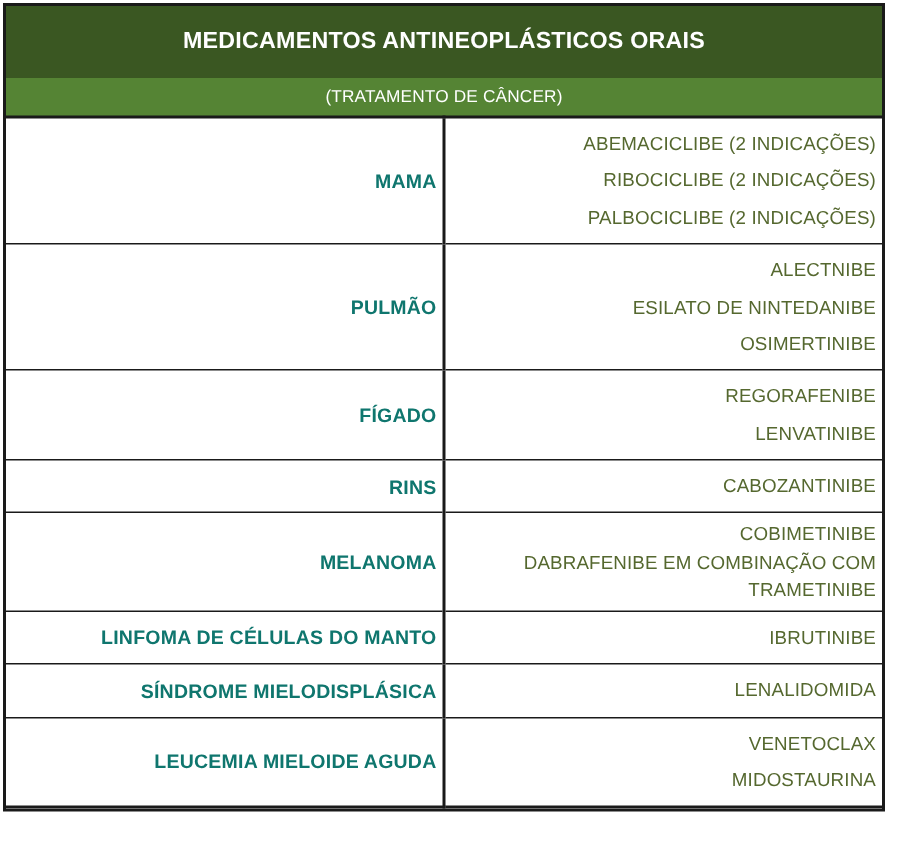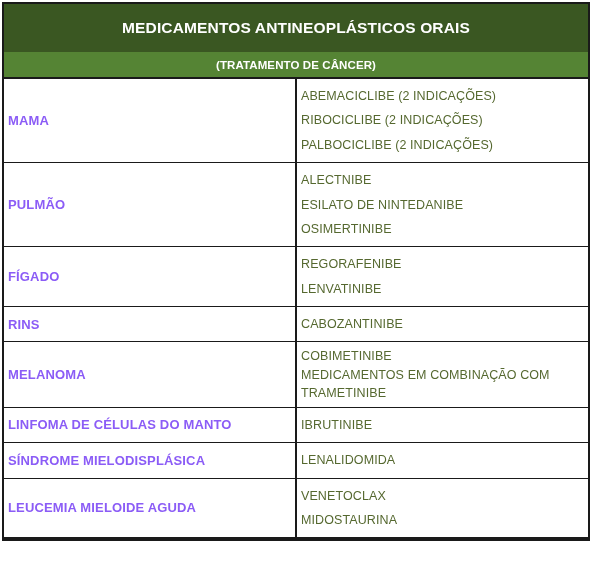--- a/index.html
+++ b/index.html
@@ -53,45 +53,45 @@
     height: 48px;
     padding: 0 6px;
     border: none;
     box-sizing: border-box;
   }
 
   tr.subtitle-row > th {
     background: #558434;
     color: #ffffff;
     font-size: 11.5px;
-    font-weight: bold;
+    font-weight: normal;
     letter-spacing: 0.1px;
     text-align: center;
     height: 26px;
     padding: 0 6px;
     border: none;
     border-bottom: 2px solid #1a1a1a;
     box-sizing: border-box;
   }
 
   
   td.cancer-cell,
   td.drug-cell {
     border: 1px solid #1a1a1a;
     border-left: none;
     border-right: none;
-    text-align: left;
+    text-align: right;
     vertical-align: middle;
     padding: 5px 4px;
     box-sizing: border-box;
   }
 
   td.cancer-cell {
     width: 321px;
-    color: #8b5cf6;
+    color: #0f766e;
     font-size: 13px;
     font-weight: bold;
     letter-spacing: 0.15px;
     border-right: 2px solid #1a1a1a;
   }
 
   td.drug-cell {
     color: #55682f;
     font-size: 12.5px;
     font-weight: normal;
@@ -154,21 +154,21 @@
           <tr>
             <td class="cancer-cell">RINS</td>
             <td class="drug-cell">
               <span class="drug-line">CABOZANTINIBE</span>
             </td>
           </tr>
           <tr>
             <td class="cancer-cell">MELANOMA</td>
             <td class="drug-cell tight">
               <span class="drug-line">COBIMETINIBE</span>
-              <span class="drug-line">MEDICAMENTOS EM COMBINAÇÃO COM</span>
+              <span class="drug-line">DABRAFENIBE EM COMBINAÇÃO COM</span>
               <span class="drug-line">TRAMETINIBE</span>
             </td>
           </tr>
           <tr>
             <td class="cancer-cell">LINFOMA DE CÉLULAS DO MANTO</td>
             <td class="drug-cell">
               <span class="drug-line">IBRUTINIBE</span>
             </td>
           </tr>
           <tr>

